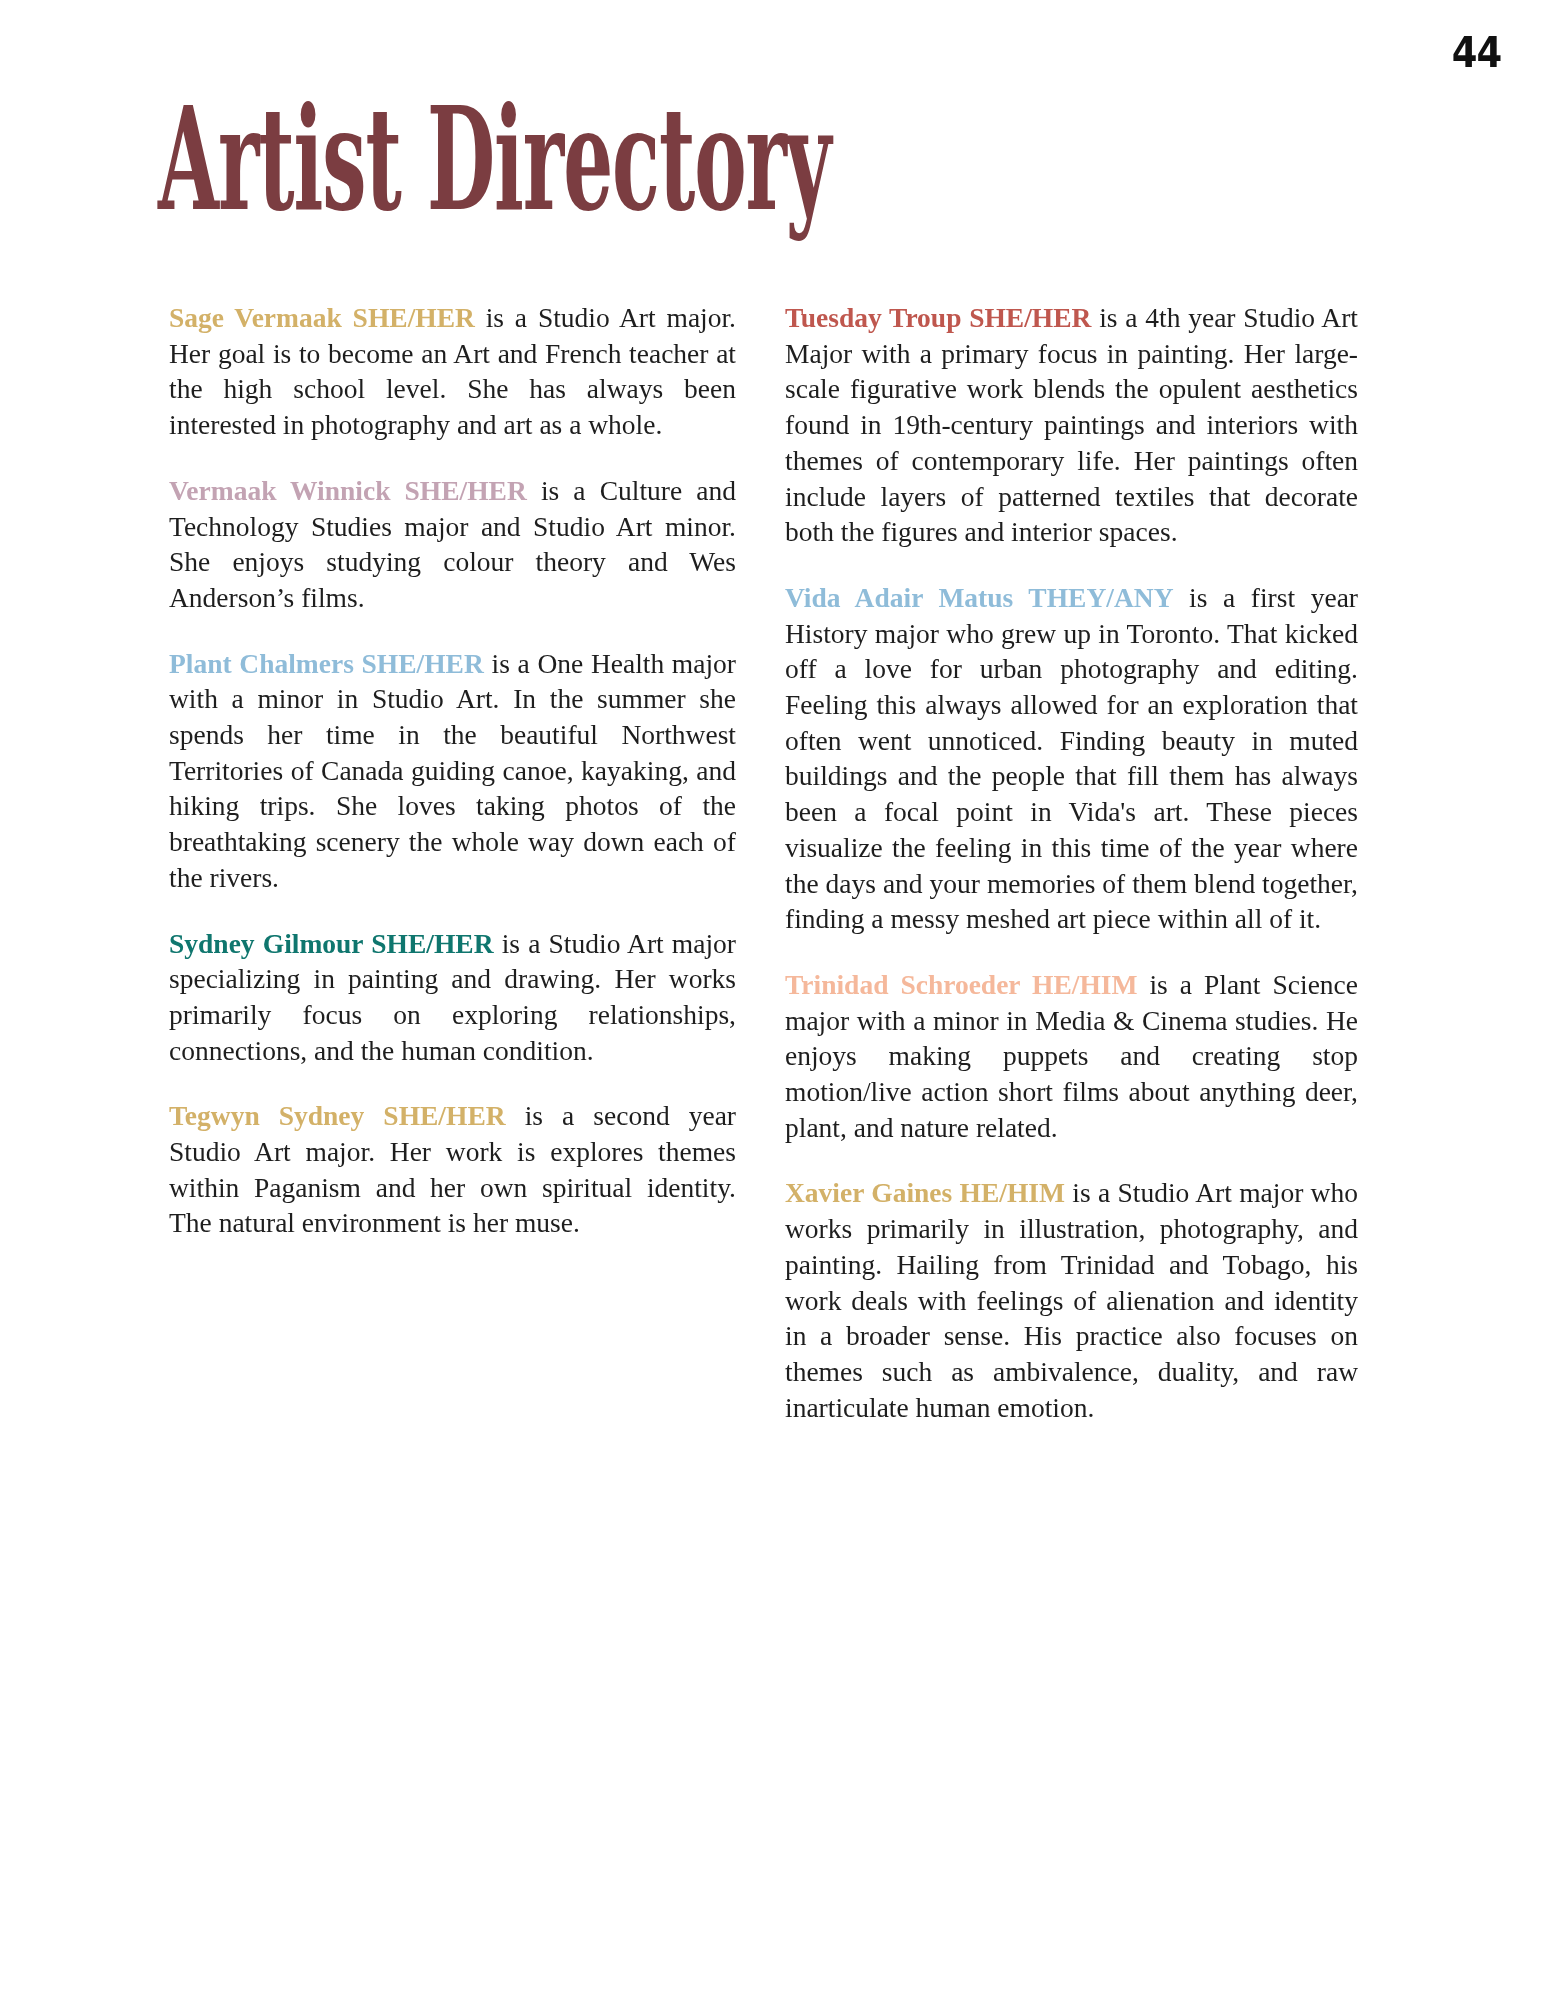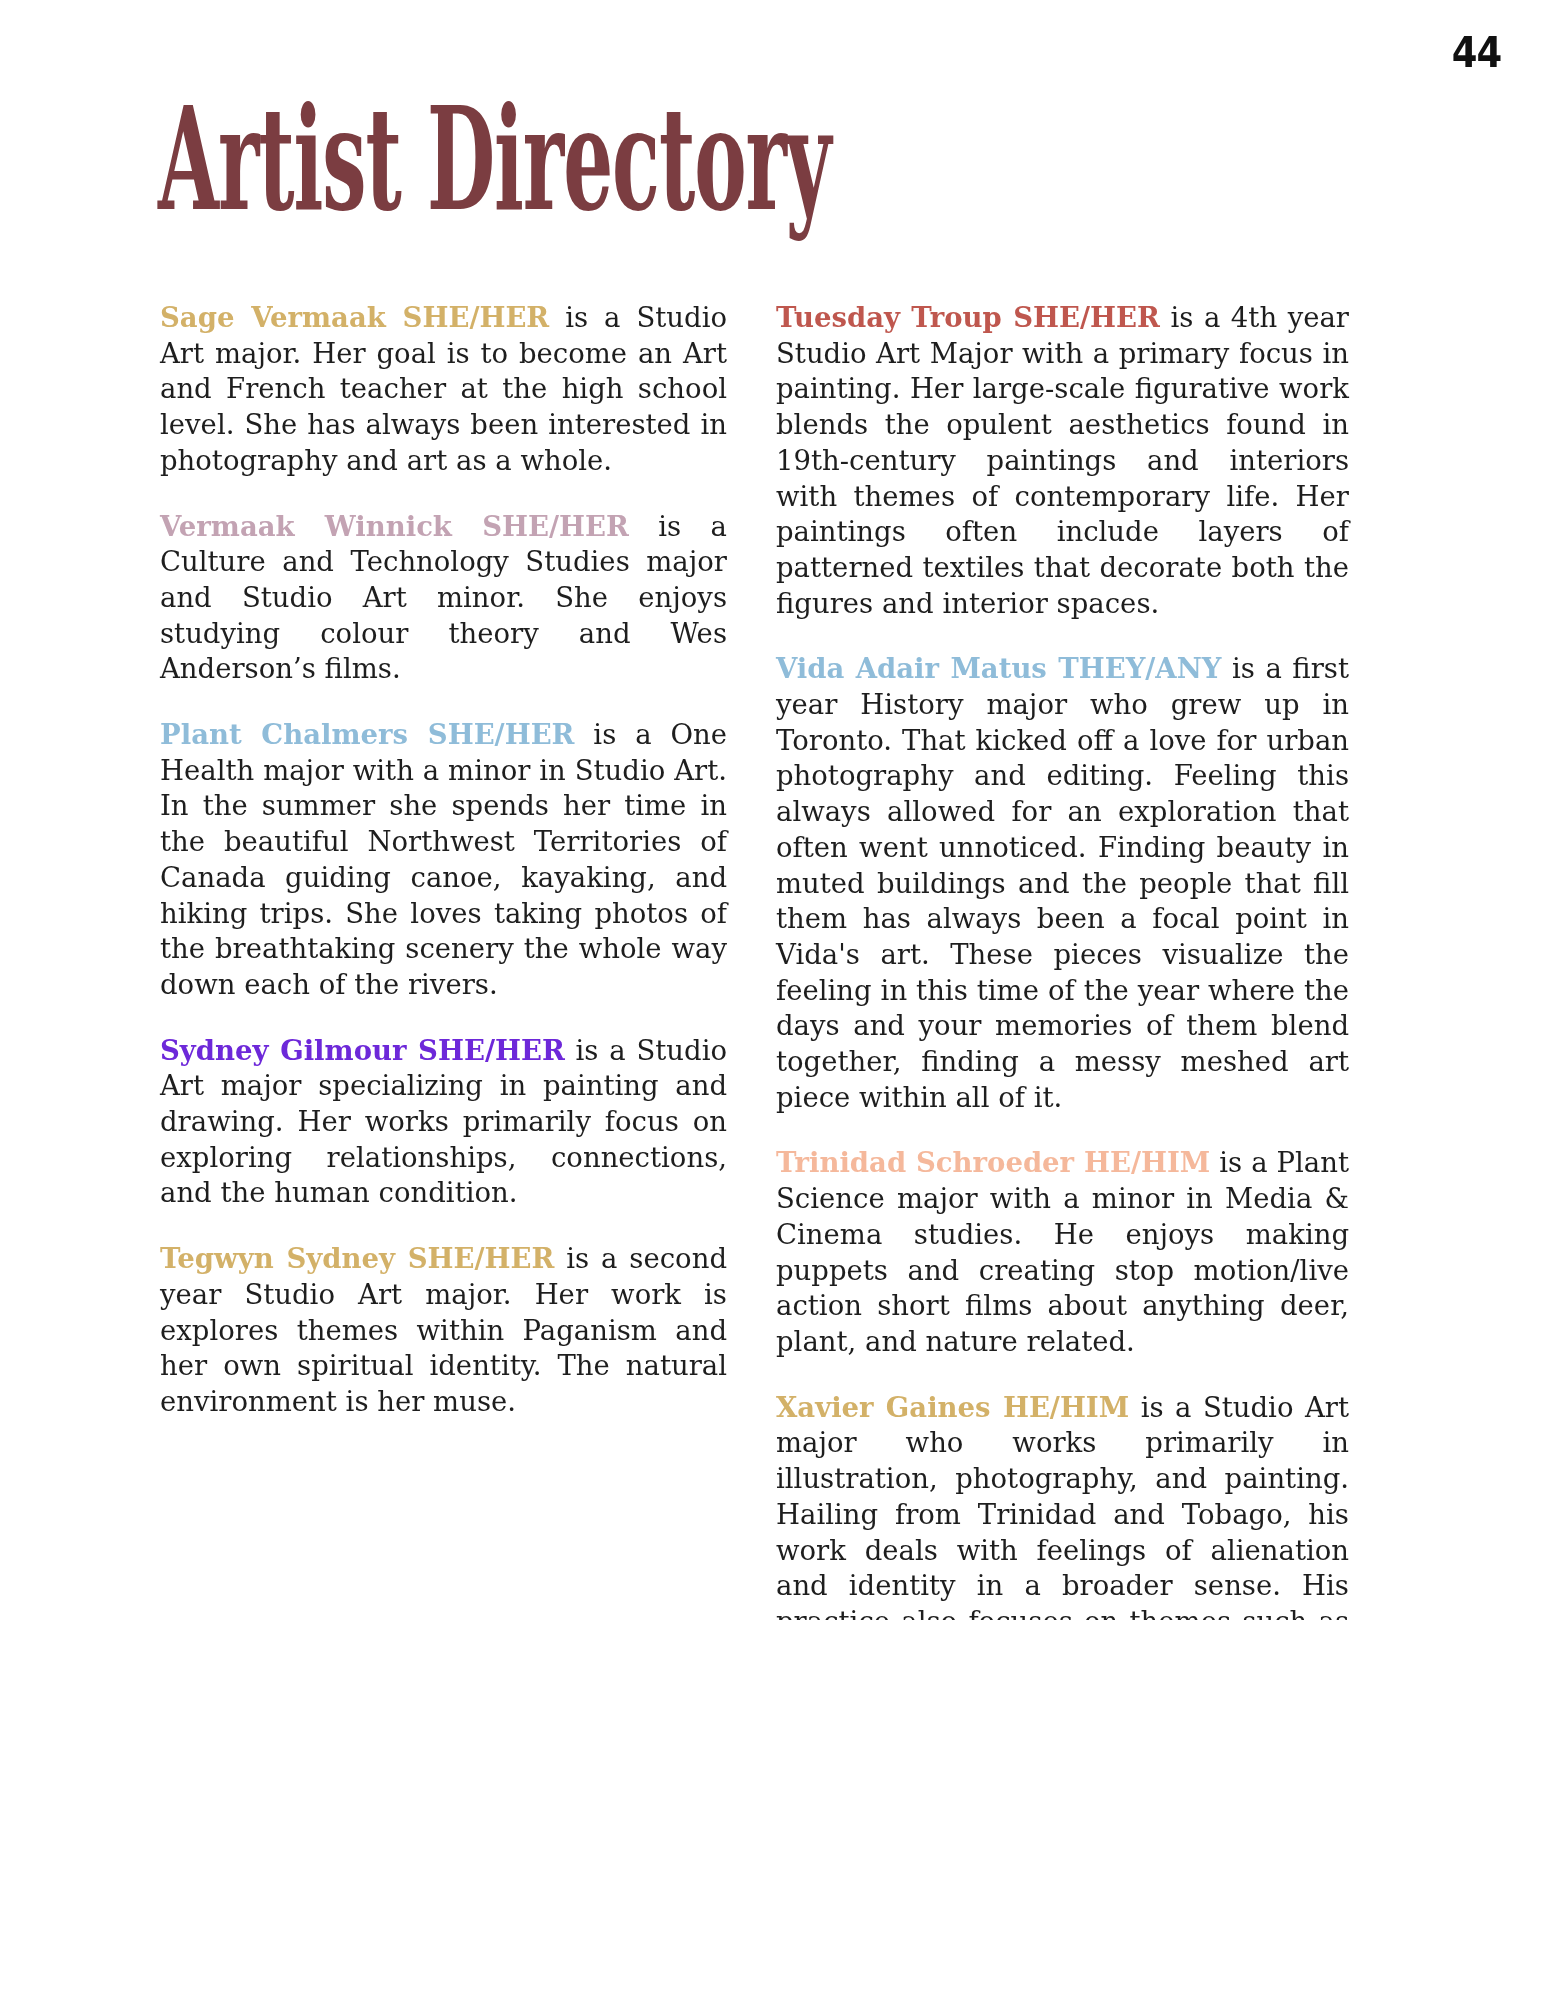--- a/index.html
+++ b/index.html
@@ -31,25 +31,26 @@
     font-weight:700;
     font-size:143px;
     line-height:1.05;
     white-space:nowrap;
     transform:scaleX(.55);
     transform-origin:left top;
     letter-spacing:-2px;
   }
   .columns{
     position:absolute;
-    left:160px;
+    left:169px;
     top:300px;
     width:1236px;
     display:flex;
     gap:49px;
+    font-family:Liberation Serif, serif;
   }
   .col{width:567px;}
   .col.right{width:573px;}
   p.bio{
     margin:0 0 30px 0;
     font-size:27.5px;
     line-height:35.7px;
     text-align:justify;
     color:#1e1e1e;
     letter-spacing:0;
@@ -64,21 +65,21 @@
 <div class="page">
   <div class="page-number">44</div>
 
   <h1 class="title" style="margin: 0px; color: rgb(123, 61, 65);">Artist Directory</h1>
 
   <div class="columns">
     <div class="col left">
         <p class="bio"><strong class="artist-name" style="color: rgb(211, 177, 104);">Sage Vermaak SHE/HER</strong> is a Studio Art major. Her goal is to become an Art and French teacher at the high school level. She has always been interested in photography and art as a whole.</p>
         <p class="bio"><strong class="artist-name" style="color: rgb(195, 163, 179);">Vermaak Winnick SHE/HER</strong> is a Culture and Technology Studies major and Studio Art minor. She enjoys studying colour theory and Wes Anderson’s films.</p>
         <p class="bio"><strong class="artist-name" style="color: rgb(143, 188, 217);">Plant Chalmers SHE/HER</strong> is a One Health major with a minor in Studio Art. In the summer she spends her time in the beautiful Northwest Territories of Canada guiding canoe, kayaking, and hiking trips. She loves taking photos of the breathtaking scenery the whole way down each of the rivers.</p>
-        <p class="bio"><strong class="artist-name" style="color: #6d28d9;">Sydney Gilmour SHE/HER</strong> is a Studio Art major specializing in painting and drawing. Her works primarily focus on exploring relationships, connections, and the human condition.</p>
+        <p class="bio"><strong class="artist-name" style="color: #0f766e;">Sydney Gilmour SHE/HER</strong> is a Studio Art major specializing in painting and drawing. Her works primarily focus on exploring relationships, connections, and the human condition.</p>
         <p class="bio"><strong class="artist-name" style="color: rgb(211, 177, 104);">Tegwyn Sydney SHE/HER</strong> is a second year Studio Art major. Her work is explores themes within Paganism and her own spiritual identity. The natural environment is her muse.</p>
       </div>
     <div class="col right">
         <p class="bio"><strong class="artist-name" style="color: rgb(191, 87, 78);">Tuesday Troup SHE/HER</strong> is a 4th year Studio Art Major with a primary focus in painting. Her large-scale figurative work blends the opulent aesthetics found in 19th-century paintings and interiors with themes of contemporary life. Her paintings often include layers of patterned textiles that decorate both the figures and interior spaces.</p>
         <p class="bio"><strong class="artist-name" style="color: rgb(143, 188, 217);">Vida Adair Matus THEY/ANY</strong> is a first year History major who grew up in Toronto. That kicked off a love for urban photography and editing. Feeling this always allowed for an exploration that often went unnoticed. Finding beauty in muted buildings and the people that fill them has always been a focal point in Vida's art. These pieces visualize the feeling in this time of the year where the days and your memories of them blend together, finding a messy meshed art piece within all of it.</p>
         <p class="bio"><strong class="artist-name" style="color: rgb(245, 184, 155);">Trinidad Schroeder HE/HIM</strong> is a Plant Science major with a minor in Media &amp; Cinema studies. He enjoys making puppets and creating stop motion/live action short films about anything deer, plant, and nature related.</p>
         <p class="bio"><strong class="artist-name" style="color: rgb(211, 177, 104);">Xavier Gaines HE/HIM</strong> is a Studio Art major who works primarily in illustration, photography, and painting. Hailing from Trinidad and Tobago, his work deals with feelings of alienation and identity in a broader sense. His practice also focuses on themes such as ambivalence, duality, and raw inarticulate human emotion.</p>
       </div>
   </div>
 </div>

